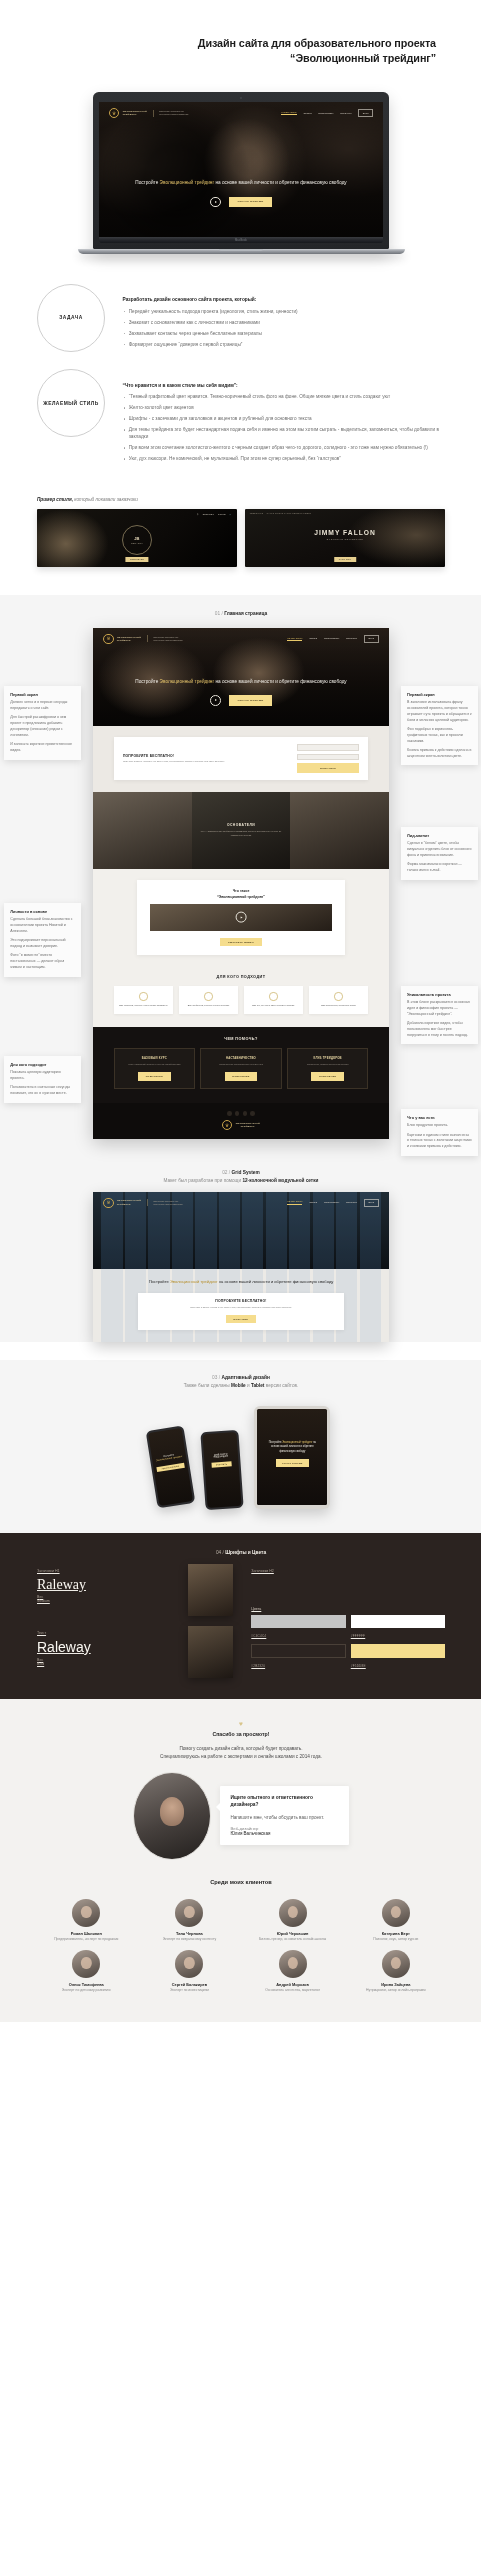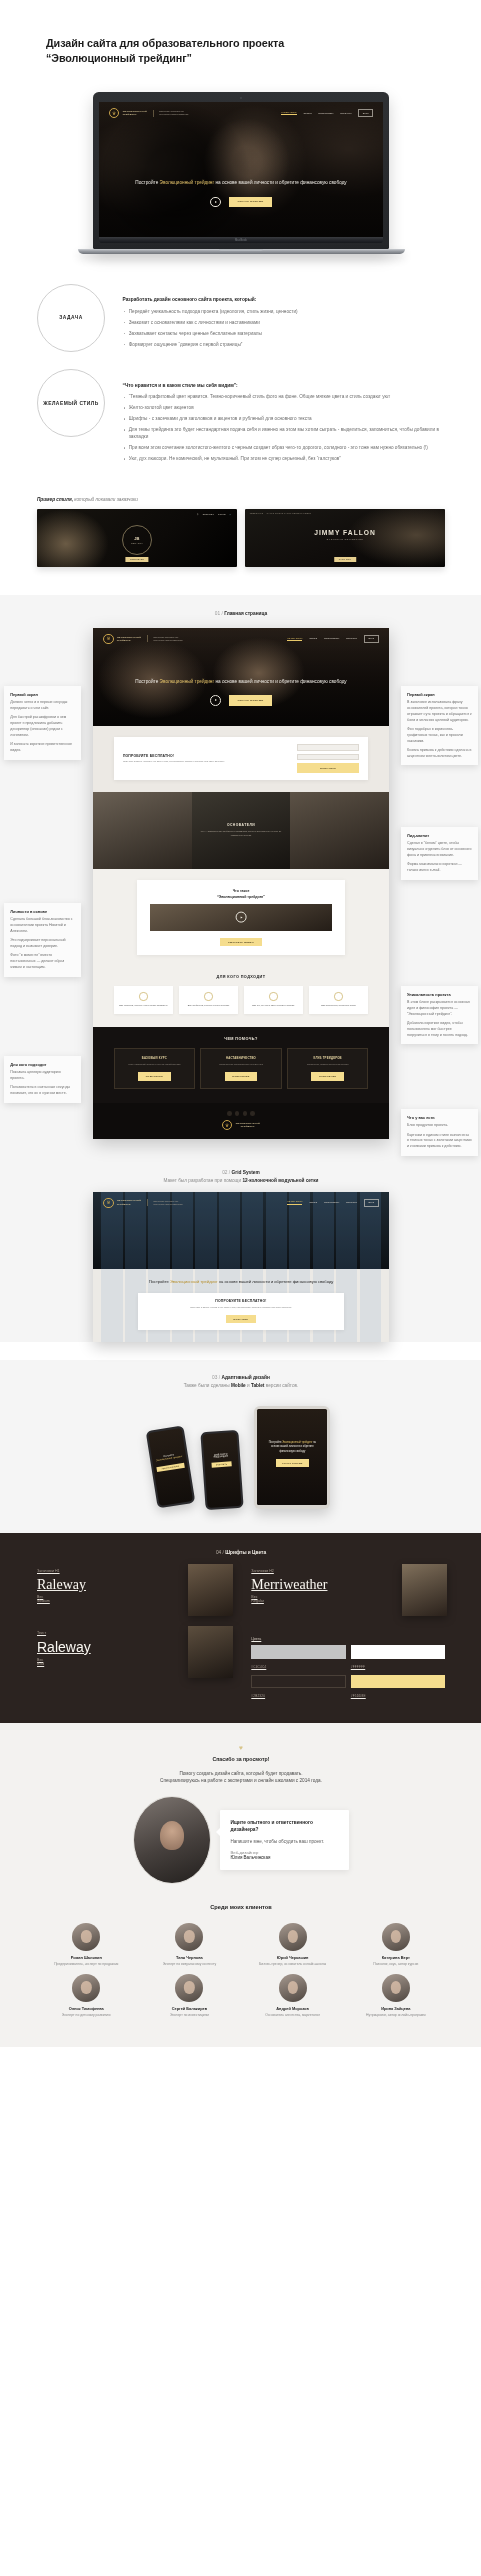--- a/index.html
+++ b/index.html
@@ -6,21 +6,21 @@
   *{box-sizing:border-box;margin:0;padding:0}
   html,body{width:482px;}
   body{
     font-family:"Liberation Sans","DejaVu Sans",sans-serif;
     background:#ffffff;color:#2b2b2b;width:482px;overflow-x:hidden;
     -webkit-font-smoothing:antialiased;
   }
   .page{width:482px;position:relative;}
 
   
-  .title-block{padding:36px 46px 0;text-align:left;}
+  .title-block{padding:36px 46px 0;text-align:right;}
   .main-title{font-size:10.8px;font-weight:700;line-height:1.42;color:#1d1d1d;letter-spacing:-0.1px;}
 
   
   .hero-laptop-wrap{padding:25px 0 0;display:flex;justify-content:center;}
   .laptop{width:296px;position:relative;}
   .laptop-lid{
     background:linear-gradient(#2f3134,#242629);
     border-radius:5.7px 5.7px 1.5px 1.5px;padding:5.7px 5.7px 6.2px;
     box-shadow:0 7.2px 15.5px rgba(0,0,0,.18);
   }
@@ -710,28 +710,20 @@
           <div class="fs-weight">
             <span>Вес</span><br>
             <span>Bold</span>
           </div>
           <div class="fs-photo p3"></div>
         </div>
       </div>
 
       <div class="font-col">
         <div class="fc-label">Заголовки H2</div>
-        <div class="font-sample">
-          <div class="fs-name">Merriweather</div>
-          <div class="fs-weight">
-            <span>Вес</span><br>
-            <span>Regular</span>
-          </div>
-          <div class="fs-photo p2"></div>
-        </div>
 
         <div class="colors-blk" style="margin-top:34px;">
           <div class="colors-ttl">Цвета</div>
           <div class="sw-row">
             <div class="sw">
               <i style="background:#C4C4C4"></i>
               <span>#C4C4C4</span>
             </div>
             <div class="sw">
               <i style="background:#FFFFFF"></i>

